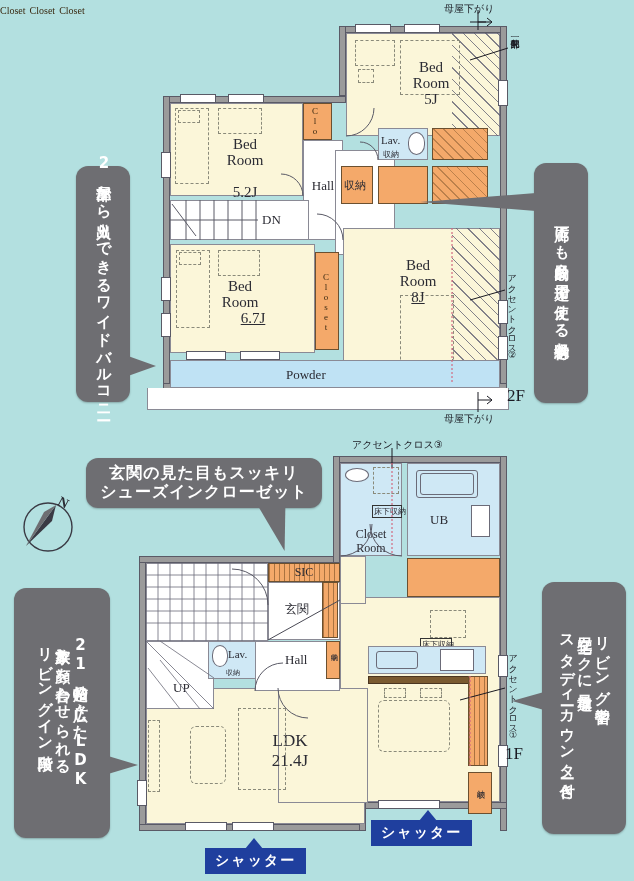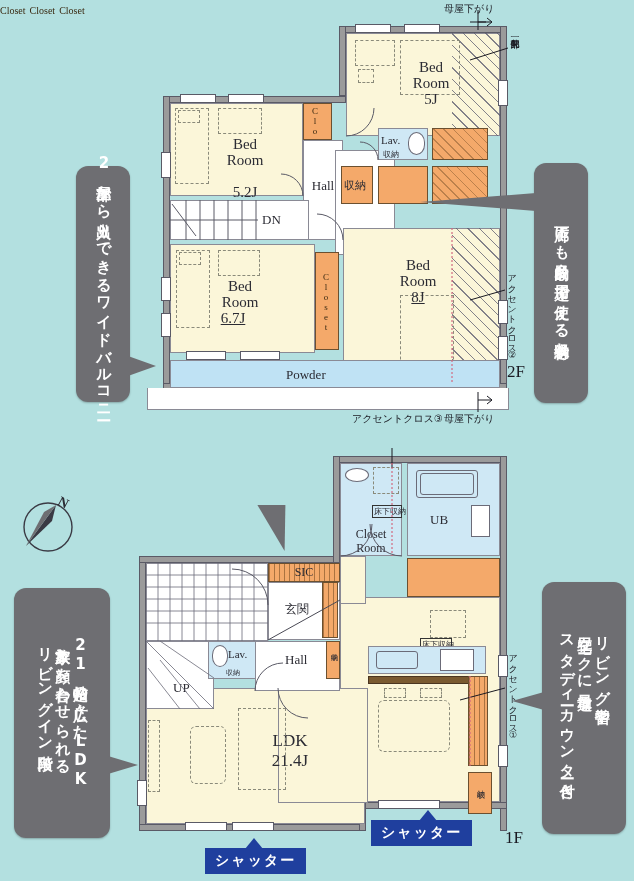--- a/index.html
+++ b/index.html
@@ -160,41 +160,41 @@
     <div class="abs room-white" style="left:170px;top:200px;width:139px;height:40px;"></div>
     <span class="lbl" style="left:262px;top:212px;font-size:13px;">DN</span>
 
     
     <div class="abs room" style="left:170px;top:244px;width:145px;height:109px;"></div>
     <div class="abs furn" style="left:176px;top:250px;width:34px;height:78px;"></div>
     <div class="abs furn" style="left:179px;top:252px;width:22px;height:13px;"></div>
     <div class="abs furn" style="left:218px;top:250px;width:42px;height:26px;"></div>
     <span class="lbl lbl-room" style="left:205px;top:279px;width:70px;">Bed</span>
     <span class="lbl lbl-room" style="left:205px;top:295px;width:70px;">Room</span>
-    <span class="lbl lbl-room" style="left:198px;top:311px;width:70px;text-decoration:underline;">6.7J</span>
+    <span class="lbl lbl-room" style="left:218px;top:311px;width:70px;text-decoration:underline;">6.7J</span>
     <div class="abs" style="left:161px;top:277px;width:10px;height:24px;background:#fff;border:1px solid #5a5a66;"></div>
     <div class="abs" style="left:161px;top:313px;width:10px;height:24px;background:#fff;border:1px solid #5a5a66;"></div>
     <div class="abs" style="left:186px;top:351px;width:40px;height:9px;background:#fff;border:1px solid #5a5a66;"></div>
     <div class="abs" style="left:240px;top:351px;width:40px;height:9px;background:#fff;border:1px solid #5a5a66;"></div>
 
     
     <div class="abs closet" style="left:315px;top:252px;width:24px;height:98px;"></div>
     <span class="closet-txt vert" style="position:absolute;left:321px;top:272px;height:58px;font-size:9px;">Closet</span>
 
     
     <div class="abs balcony" style="left:170px;top:360px;width:330px;height:28px;"></div>
     <span class="lbl" style="left:286px;top:367px;font-size:13px;">Powder</span>
     <div class="abs" style="left:147px;top:388px;width:362px;height:22px;background:#fff;border:1px solid #8a8a95;border-top:none;"></div>
 
     
     <span class="ann" style="left:444px;top:2px;">母屋下がり</span>
     <span class="ann ann-v" style="left:508px;top:32px;height:60px;font-size:9px;">一部勾配天井</span>
     <span class="ann ann-v" style="left:505px;top:268px;height:80px;font-size:9px;">アクセントクロス②</span>
     <span class="ann" style="left:444px;top:412px;">母屋下がり</span>
-    <span class="floor-tag" style="left:507px;top:362px;">2F</span>
+    <span class="floor-tag" style="left:507px;top:386px;">2F</span>
   </div>
 
   <div>
 
     <div class="abs wall" style="left:339px;top:456px;width:168px;height:7px;"></div>
     <div class="abs wall" style="left:500px;top:456px;width:7px;height:375px;"></div>
     <div class="abs wall" style="left:139px;top:556px;width:7px;height:275px;"></div>
     <div class="abs wall" style="left:139px;top:556px;width:201px;height:7px;"></div>
     <div class="abs wall" style="left:333px;top:456px;width:7px;height:107px;"></div>
     <div class="abs wall" style="left:139px;top:824px;width:226px;height:7px;"></div>
@@ -262,23 +262,23 @@
     <span class="lbl lbl-jp9" style="left:226px;top:668px;font-size:7px;">収納</span>
     <div class="abs thin" style="left:212px;top:645px;width:16px;height:22px;border-radius:50%/45%;background:#fff;"></div>
 
     <div class="abs" style="left:185px;top:822px;width:42px;height:9px;background:#fff;border:1px solid #5a5a66;"></div>
     <div class="abs" style="left:232px;top:822px;width:42px;height:9px;background:#fff;border:1px solid #5a5a66;"></div>
     <div class="abs" style="left:378px;top:800px;width:62px;height:9px;background:#fff;border:1px solid #5a5a66;"></div>
     <div class="abs" style="left:137px;top:780px;width:10px;height:26px;background:#fff;border:1px solid #5a5a66;"></div>
     <div class="abs" style="left:498px;top:655px;width:10px;height:22px;background:#fff;border:1px solid #5a5a66;"></div>
     <div class="abs" style="left:498px;top:745px;width:10px;height:22px;background:#fff;border:1px solid #5a5a66;"></div>
 
-    <span class="ann" style="left:352px;top:412px;">アクセントクロス③</span>
+    <span class="ann" style="left:352px;top:438px;">アクセントクロス③</span>
     <span class="ann ann-v" style="left:506px;top:648px;height:92px;font-size:9px;">アクセントクロス①</span>
-    <span class="floor-tag" style="left:505px;top:828px;">1F</span>
+    <span class="floor-tag" style="left:505px;top:744px;">1F</span>
   </div>
 
   <svg class="overlay" viewBox="0 0 634 881">
     <g stroke="#5a5a66" stroke-width="1" fill="none">
 
       <path d="M346 136 A28 28 0 0 0 374 108"></path>
       <path d="M303 196 A22 22 0 0 0 281 174"></path>
       <path d="M378 160 A18 18 0 0 0 360 142"></path>
       <path d="M343 240 A26 26 0 0 0 317 214"></path>
 
@@ -328,20 +328,24 @@
   <div class="callout callout-v" style="left:76px;top:166px;width:54px;height:236px;">
     <span class="txt">2部屋から出入りできるワイドバルコニー</span>
   </div>
   <div class="tail" style="left:128px;top:356px;border-top:10px solid transparent;border-bottom:10px solid transparent;border-left:28px solid #6e6e72;"></div>
 
   <div class="callout callout-v" style="left:534px;top:163px;width:54px;height:240px;">
     <span class="txt">廊下にも多目的な用途で使える収納付き</span>
   </div>
   <div class="tail" style="left:420px;top:193px;border-top:9px solid transparent;border-bottom:9px solid transparent;border-right:116px solid #6e6e72;"></div>
 
+  <div class="callout callout-h" style="left:86px;top:458px;width:236px;height:50px;">
+    <span class="txt">玄関の見た目もスッキリ
+シューズインクローゼット</span>
+  </div>
   <div class="tail" style="left:264px;top:505px;border-left:14px solid transparent;border-right:14px solid transparent;border-top:46px solid #6e6e72;transform:skewX(16deg);"></div>
 
   <div class="callout callout-v" style="left:14px;top:588px;width:96px;height:250px;">
     <span class="txt">21帖超の広々したLDK
 家族と顔を合わせられる
 リビングイン階段</span>
   </div>
   <div class="tail" style="left:108px;top:756px;border-top:9px solid transparent;border-bottom:9px solid transparent;border-left:30px solid #6e6e72;"></div>
 
   <div class="callout callout-v" style="left:542px;top:582px;width:84px;height:252px;">

